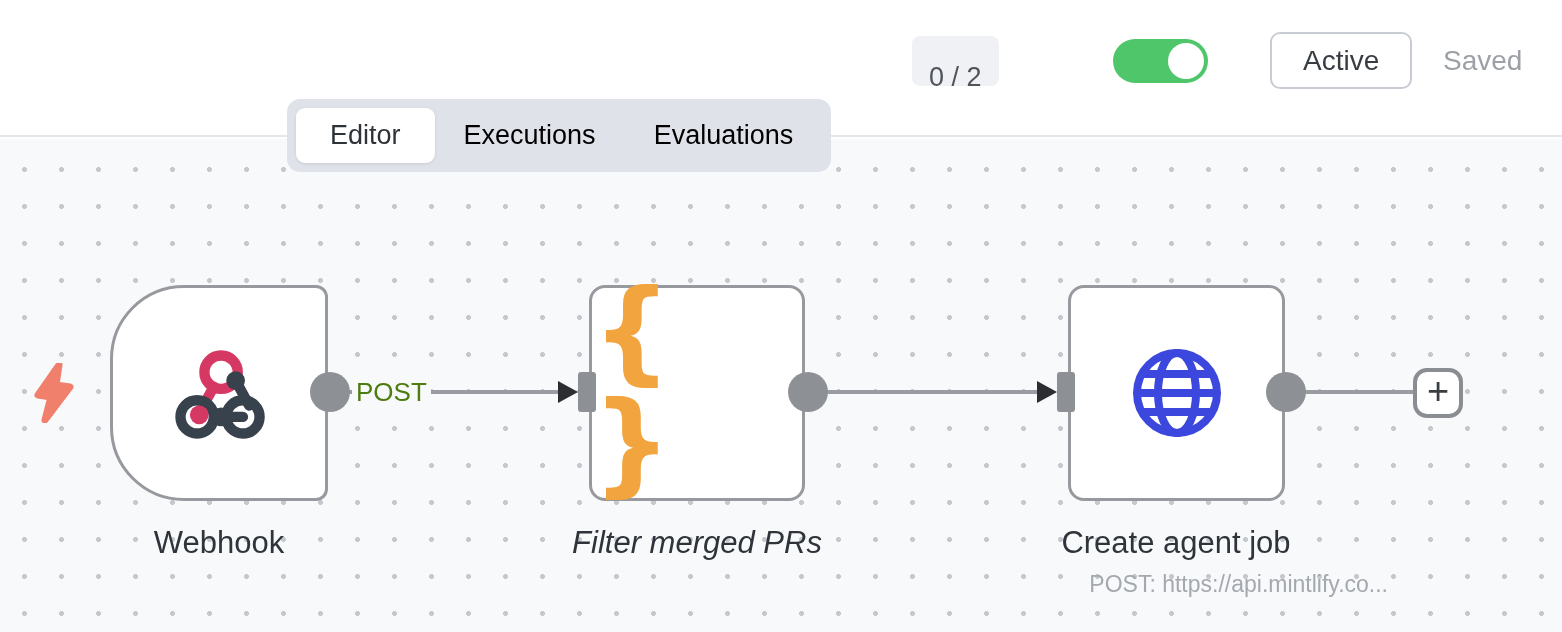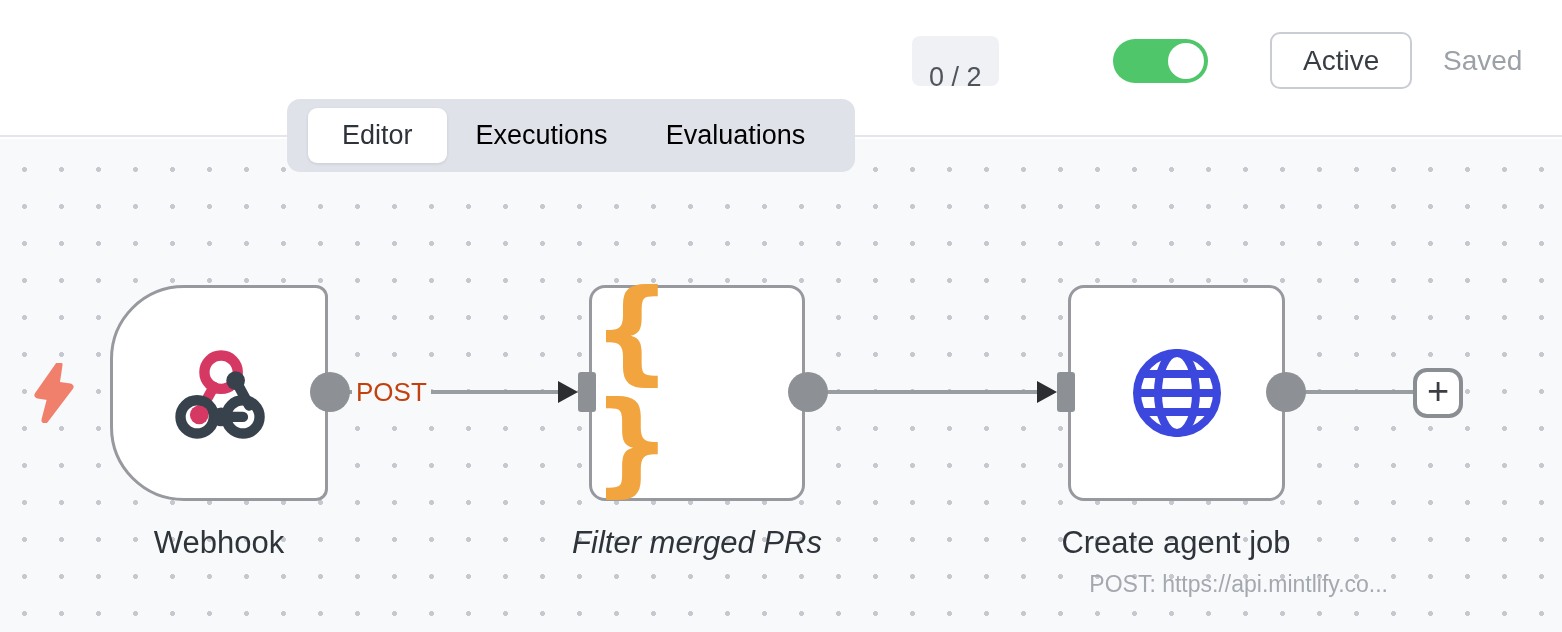--- a/index.html
+++ b/index.html
@@ -35,21 +35,21 @@
   }
   .saved-label {
     position: absolute; left: 1443px; top: 36px; height: 50px;
     font-size: 28px; line-height: 50px; color: #9ca0a7;
   }
 
   
   .tabbar {
     position: absolute; left: 287px; top: 99px; height: 73px; z-index: 5;
     background: #e0e2ea; border-radius: 13px;
-    display: flex; align-items: center; padding: 0 21px;
+    display: flex; align-items: center; padding: 0 9px;
   }
   .tab {
     font-size: 27px; color: #000000; padding: 0 29px; height: 55px; line-height: 55px;
     border-radius: 9px; cursor: pointer; white-space: nowrap;
   }
   .tab.active {
     background: #ffffff; color: #2e333a; padding: 0 34px;
     box-shadow: 0 1px 3px rgba(40,44,52,0.12);
   }
 
@@ -73,21 +73,21 @@
     display: flex; align-items: center; justify-content: center;
   }
   .braces-glyph {
     font-family: "DejaVu Sans", sans-serif; font-weight: 600;
     font-size: 112px; color: #f2a43e; letter-spacing: 6px;
     line-height: 1; padding-bottom: 14px;
   }
 
   .conn-line { position: absolute; height: 4px; background: #999ca1; z-index: 2; }
   .conn-label {
-    position: absolute; z-index: 3; font-size: 26px; color: #c2410c;
+    position: absolute; z-index: 3; font-size: 26px; color: #4d7c0f;
     background: #f8f9fb; padding: 0 4px; line-height: 32px;
   }
   .port-out {
     position: absolute; width: 40px; height: 40px; border-radius: 50%;
     background: #8d9095; z-index: 4; cursor: crosshair;
   }
   .port-in {
     position: absolute; width: 18px; height: 40px; border-radius: 3px;
     background: #8d9095; z-index: 4; cursor: crosshair;
   }

